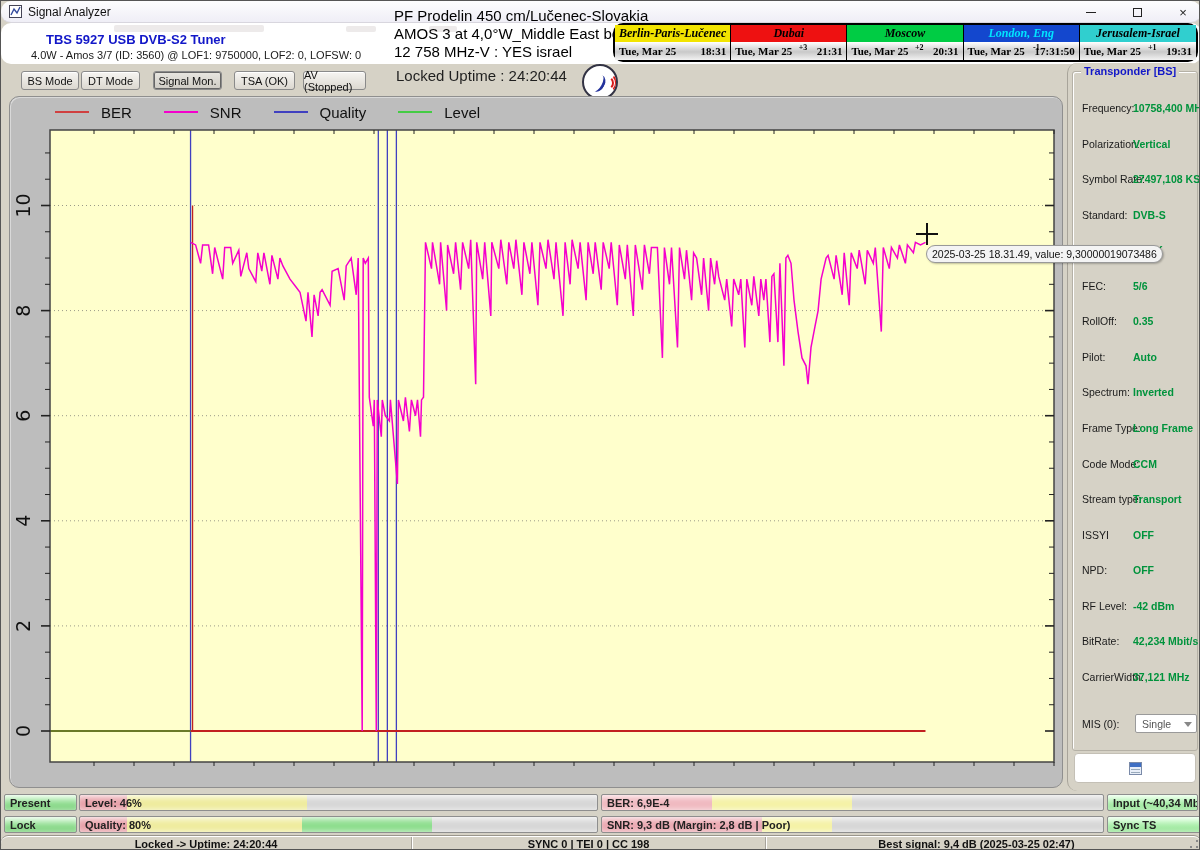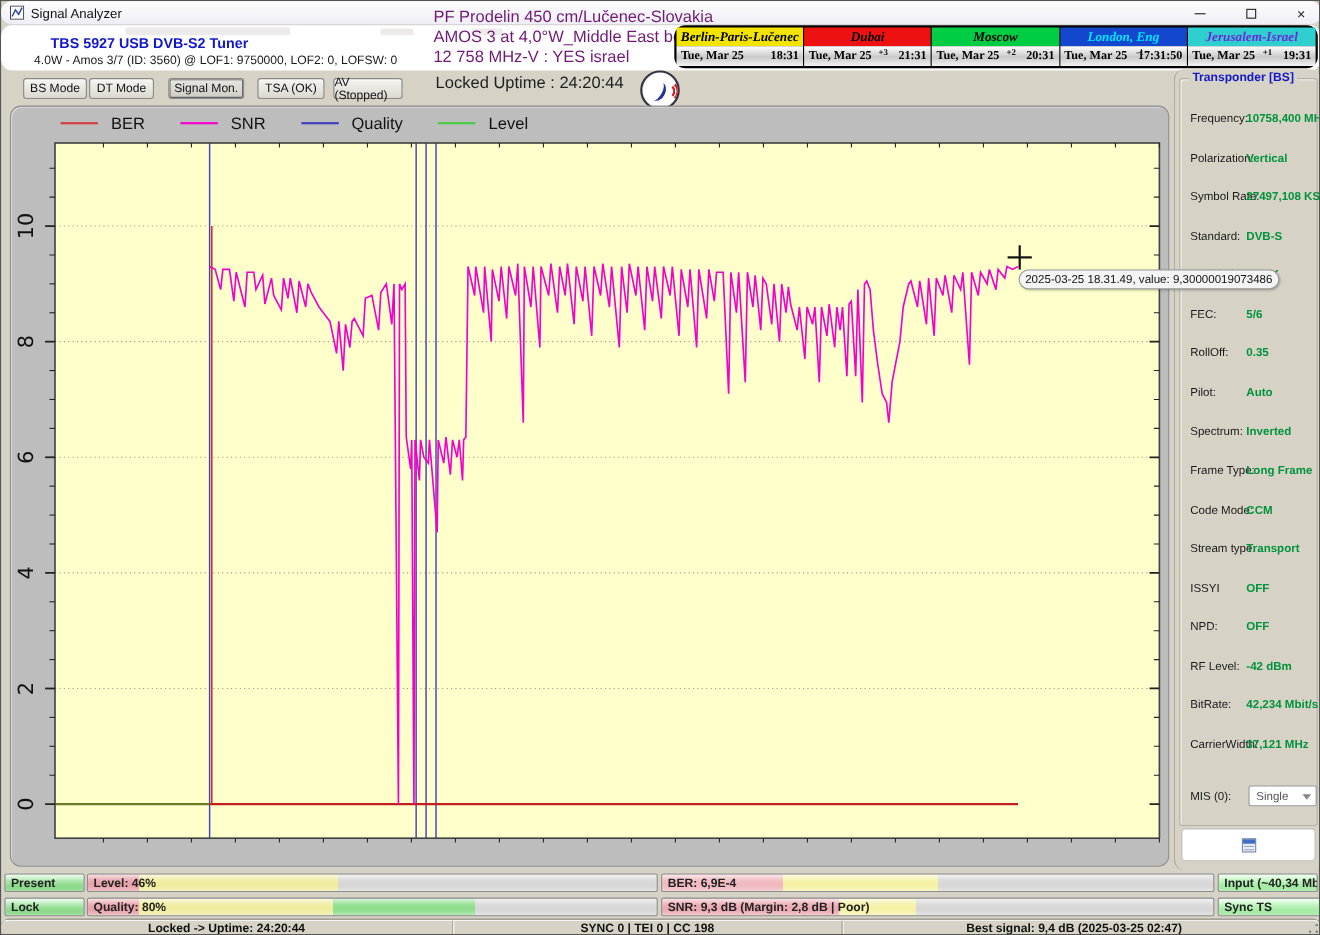--- a/index.html
+++ b/index.html
@@ -18,21 +18,21 @@
   .winbtn { width:20px; height:18px; display:flex; align-items:center; justify-content:center;
             font-size:13px; color:#222; cursor:default; }
   .winbtn .sq { width:9px; height:9px; border:1px solid #222; }
   .winbtn .mi { width:10px; height:1px; background:#222; display:block; }
 
   
   .header { left:0; top:22px; width:1200px; height:41px; background:#ffffff; }
   .smudge { background:#edeaea; border-radius:2px; }
   .devtitle { left:45px; top:31px; font-size:13px; font-weight:bold; color:#1217c8; }
   .devsub   { left:30px; top:48px; font-size:11px; color:#1a1a1a; }
-  .sitebox  { left:393px; top:25px; font-size:15px; color:#701a75; line-height:18px; }
+  .sitebox  { left:393px; top:25px; font-size:15px; color:#000000; line-height:18px; }
   .uptime   { left:395px; top:66px; font-size:15px; color:#1f1f1f; }
 
   
   .clocks { left:612px; top:22px; width:585px; height:39px; display:flex;
             border:2px solid #000; background:#000; }
   .clock { width:117px; display:flex; flex-direction:column; border-right:1px solid #000;font-family:Liberation Serif, serif; }
   .clock:last-child { border-right:none; }
   .clock .chead { height:17px; font-size:12px; font-weight:bold; font-style:italic;
      display:flex; align-items:center; justify-content:center; letter-spacing:0; }
   .clock .cbody { flex:1; background:linear-gradient(#ffffff,#c9c9c9 55%,#f2f2f2);
@@ -179,21 +179,21 @@
     </div>
     <div class="clock">
       <div class="chead" style="background:#1347ce;color:#00e5ff;">London, Eng</div>
     <div class="cbody">
       <span class="cdate">Tue, Mar 25</span>
       <span class="coff">-1</span>
       <span class="ctime">17:31:50</span>
     </div>
     </div>
     <div class="clock">
-      <div class="chead" style="background:#30cfcf;color:#6d28d9;">Jerusalem-Israel</div>
+      <div class="chead" style="background:#30cfcf;color:#000000;">Jerusalem-Israel</div>
     <div class="cbody">
       <span class="cdate">Tue, Mar 25</span>
       <span class="coff">+1</span>
       <span class="ctime">19:31</span>
     </div>
     </div>
   </div>
 
 <div class="abs logo">
   <div class="ring">

